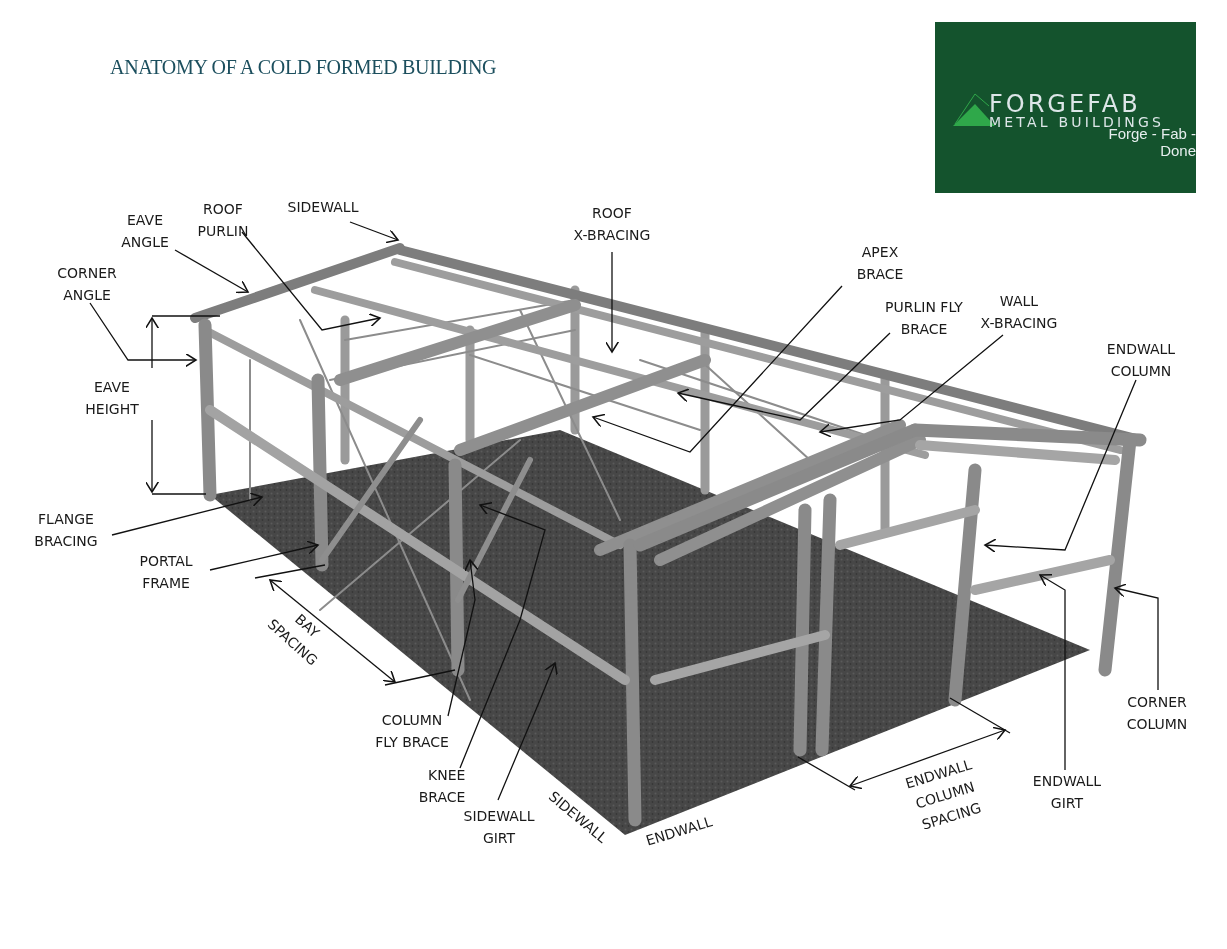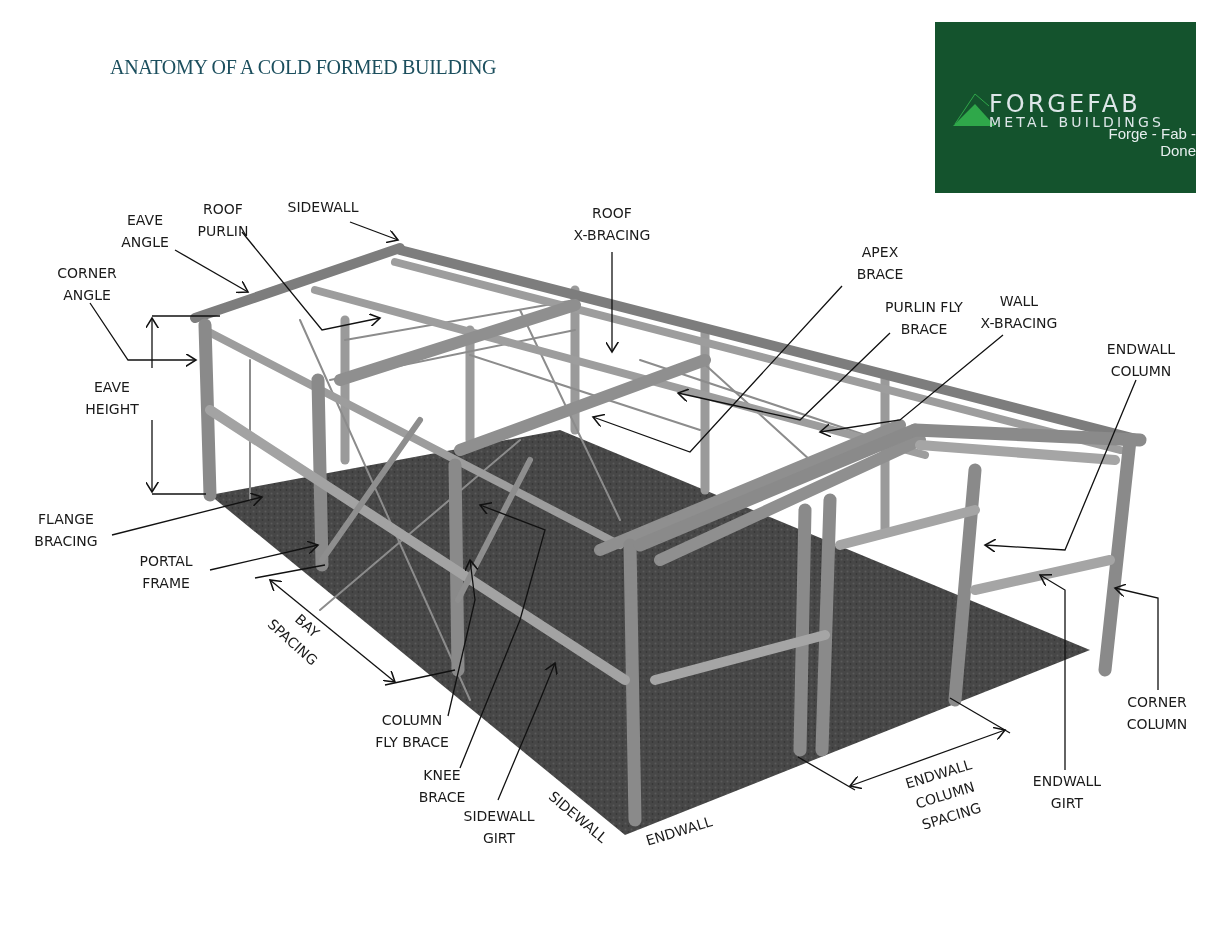--- a/index.html
+++ b/index.html
@@ -194,21 +194,21 @@
   <div>FRAME</div>
 </div>
 <div class="lbl" style="left:300px;top:612px;transform:translateX(-50%) rotate(42deg);">
   <div>BAY</div>
   <div>SPACING</div>
 </div>
 <div class="lbl" style="left:412px;top:709px;">
   <div>COLUMN</div>
   <div>FLY BRACE</div>
 </div>
-<div class="lbl" style="left:442px;top:764px;">
+<div class="lbl" style="left:442px;top:764px;text-align:right;">
   <div>KNEE</div>
   <div>BRACE</div>
 </div>
 <div class="lbl" style="left:499px;top:805px;">
   <div>SIDEWALL</div>
   <div>GIRT</div>
 </div>
 <div class="lbl" style="left:578px;top:806px;transform:translateX(-50%) rotate(40deg);">
   <div>SIDEWALL</div>
 </div>

